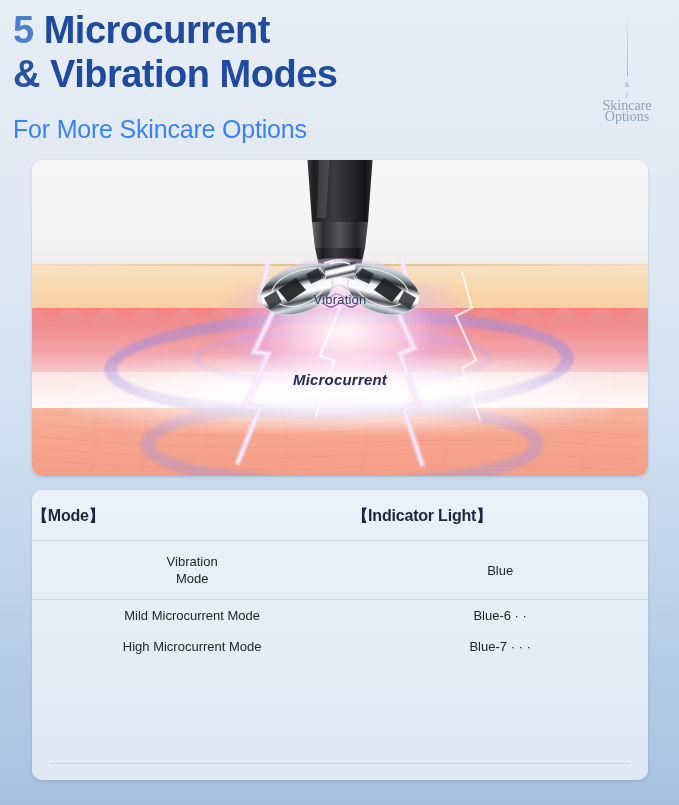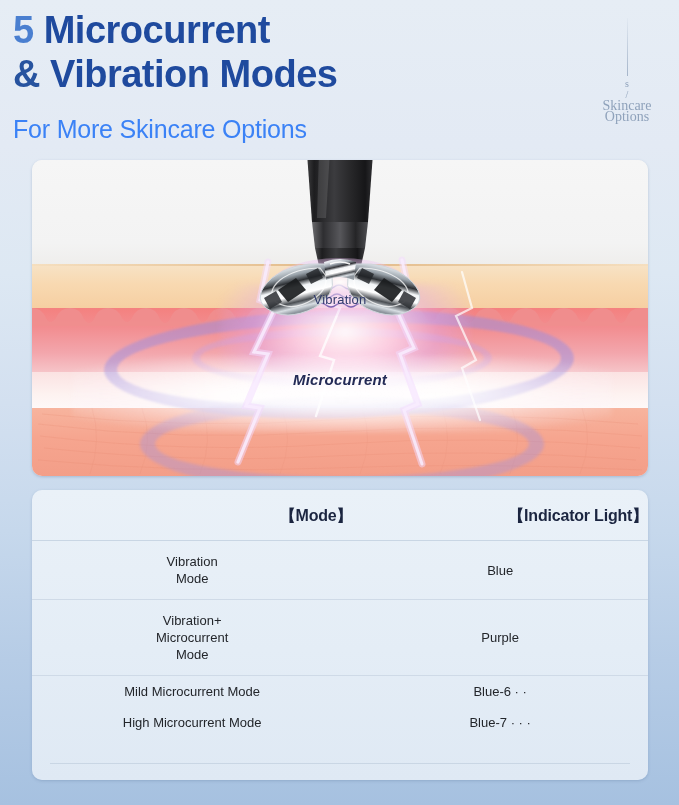--- a/index.html
+++ b/index.html
@@ -247,21 +247,21 @@
   .tbl { width: 100%; border-collapse: collapse; table-layout: fixed; }
 
   .tbl col.c-mode { width: 52%; }
   .tbl col.c-light { width: 48%; }
 
   .tbl th {
     font-size: 16px;
     font-weight: bold;
     color: #1b2540;
     padding: 16px 0 13px 0;
-    text-align: right;
+    text-align: left;
     letter-spacing: -0.2px;
   }
   .tbl thead tr { border-bottom: 1px solid #c9d6e4; }
 
   .tbl td {
     font-size: 13px;
     color: #23262b;
     text-align: center;
     padding: 12px 0;
     line-height: 17px;
@@ -470,26 +470,20 @@
           <th>【Mode】</th>
           <th>【Indicator Light】</th>
         </tr>
       </thead>
       <tbody>
         <tr>
           <td class="mode-cell">Vibration
 Mode</td>
           <td>Blue</td>
         </tr>
-        <tr>
-          <td class="mode-cell">Vibration+
-Microcurrent
-Mode</td>
-          <td>Purple</td>
-        </tr>
         <tr class="tight no-rule">
           <td>Mild Microcurrent Mode</td>
           <td>Blue-6 · ·</td>
         </tr>
         <tr class="tight no-rule">
           <td>High Microcurrent Mode</td>
           <td>Blue-7 · · ·</td>
         </tr>
       </tbody>
     </table>

